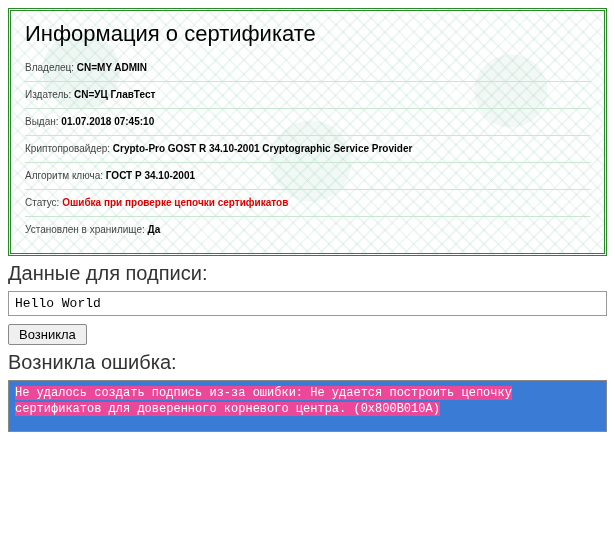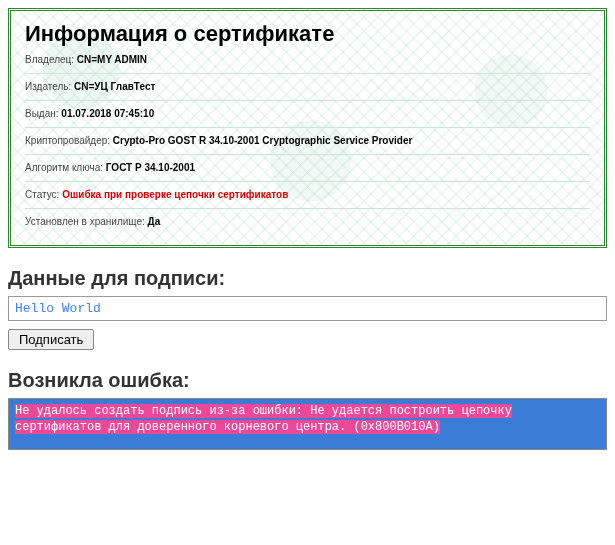--- a/index.html
+++ b/index.html
@@ -19,22 +19,22 @@
         repeating-linear-gradient(45deg, rgba(120,190,160,0.12) 0 2px, transparent 2px 10px),
         repeating-linear-gradient(-45deg, rgba(120,190,160,0.12) 0 2px, transparent 2px 10px),
         radial-gradient(circle at 70px 60px, rgba(120,190,160,0.12) 0 38px, transparent 39px),
         radial-gradient(circle at 300px 150px, rgba(120,190,160,0.10) 0 40px, transparent 41px),
         radial-gradient(circle at 500px 80px, rgba(120,190,160,0.10) 0 36px, transparent 37px),
         #fff;
       position: relative;
     }
     .cert-title {
       font-size: 22px;
-      font-weight: 700;
-      margin: 2px 0 0;
+      font-weight: 400;
+      margin: 2px 0 8px;
       color: #000;
     }
     .field {
       padding: 6px 0 7px;
       border-bottom: 1px solid #c8e6d0;
       font-size: 10px;
       line-height: 1.3;
     }
     .field:last-child { border-bottom: none; }
     .field .label {
@@ -42,32 +42,32 @@
       font-weight: 400;
     }
     .field .value {
       font-weight: bold;
       color: #000;
     }
     .field .value.error { color: #d00; }
 
     .section-heading {
       font-size: 20px;
-      font-weight: 700;
+      font-weight: 400;
       color: #333;
-      margin: 19px 0 6px;
+      margin: 6px 0 6px;
     }
     .sign-input {
       width: 100%;
       border: 1px solid #999;
       padding: 4px 6px;
       font-family: "Courier New", monospace;
       font-size: 13px;
       background: #fff;
-      color: #3b82f6;
+      color: #000000;
     }
     .sign-button {
       margin-top: 8px;
       padding: 2px 10px;
       font-size: 13px;
       font-family: Arial, sans-serif;
       background: #efefef;
       border: 1px solid #888;
       border-radius: 2px;
       cursor: pointer;
@@ -114,21 +114,21 @@
     <span class="label">Статус: </span><span class="value error">Ошибка при проверке цепочки сертификатов</span>
   </div>
   <div class="field">
     <span class="label">Установлен в хранилище: </span><span class="value">Да</span>
   </div>
 </div>
 
 <div class="section-heading">Данные для подписи:</div>
 <input type="text" class="sign-input" value="Hello World" style="">
 <div>
-  <button class="sign-button">Подписать</button>
+  <button class="sign-button">Возникла</button>
 </div>
 
 <div class="section-heading">Возникла ошибка:</div>
 <div class="error-box">
   <span class="sel">Не удалось создать подпись из-за ошибки: Не удается построить цепочку сертификатов для доверенного корневого центра. (0x800B010A)</span>
 </div>
 
 
 
 

